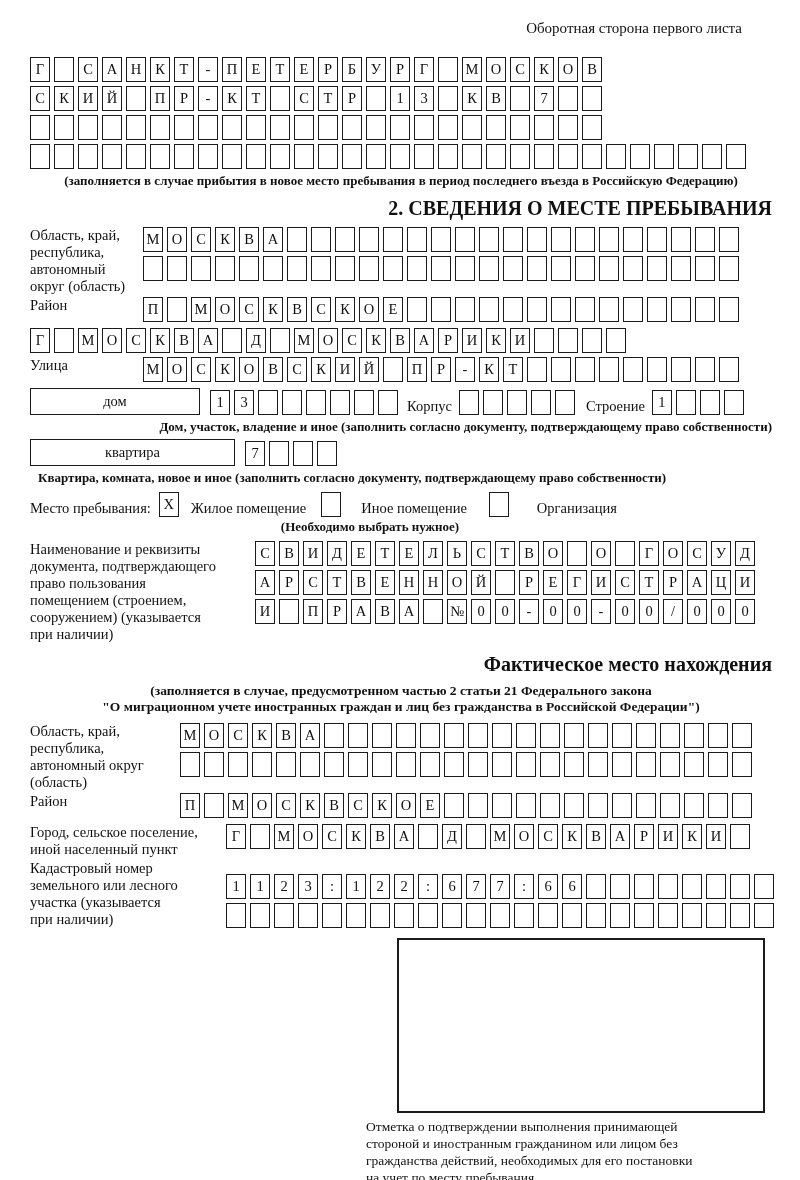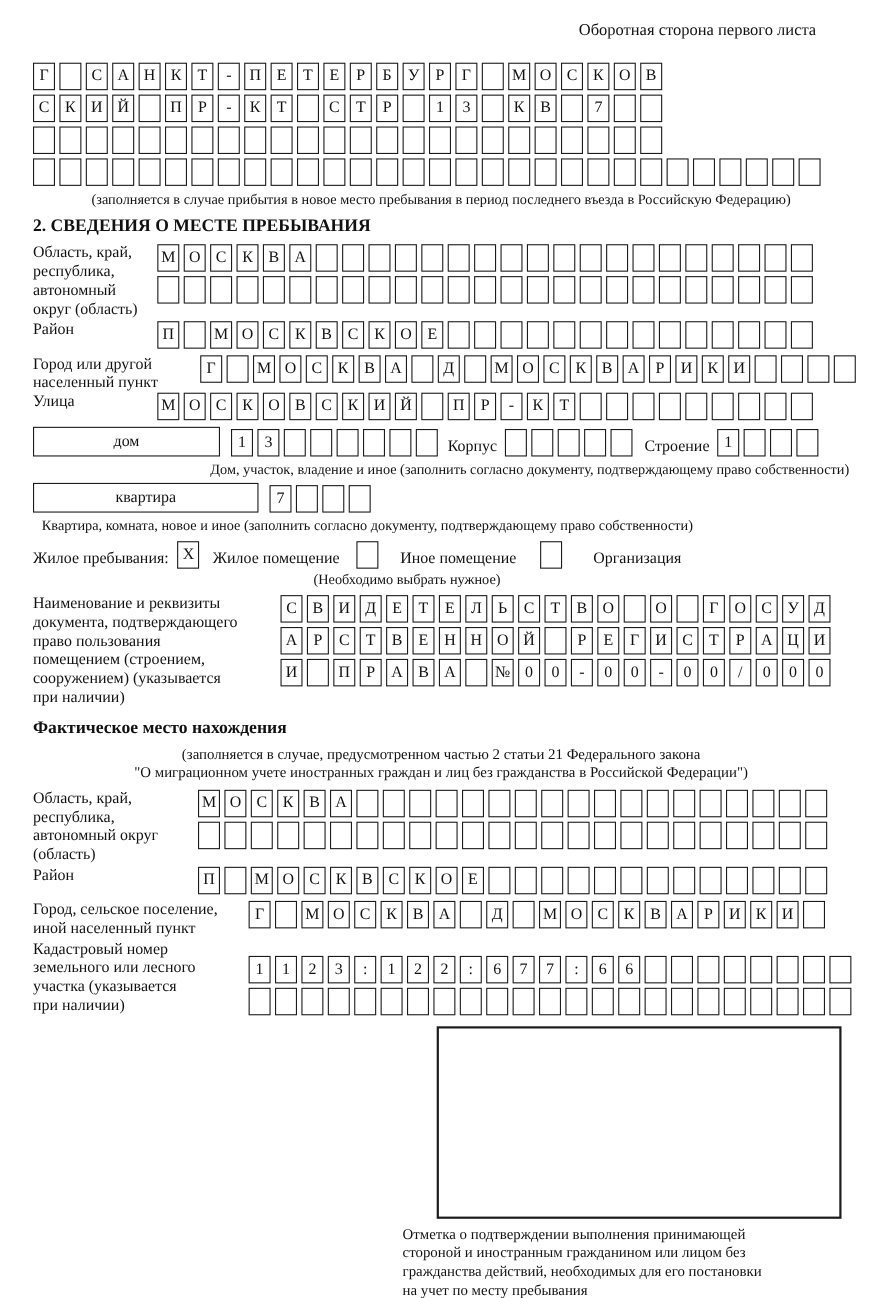--- a/index.html
+++ b/index.html
@@ -5,22 +5,22 @@
   html,body{margin:0;padding:0;background:#fff;}
   body{width:800px;height:1180px;overflow:hidden;color:#111;
        font-family:"Liberation Serif","DejaVu Serif",serif;}
   .page{padding:20px 28px 16px 30px;position:relative;}
   .top-note{text-align:right;font-size:15px;padding-right:30px;margin-bottom:20px;}
   .field{display:flex;align-items:flex-start;}
   .label{font-size:14.5px;line-height:17px;flex:none;}
   .cells{display:flex;gap:4px;margin-bottom:4px;}
   .cell{flex:none;width:20px;height:25px;box-sizing:border-box;border:1.6px solid #1b1b1b;
         display:flex;align-items:center;justify-content:center;font-size:14.5px;background:#fff;}
-  .note{font-size:13px;text-align:center;line-height:16px;}
-  .sec-title{font-size:16px;font-weight:bold;text-align:left;margin:8px 0 7px 0;}
+  .note{font-size:13px;text-align:center;line-height:16px;font-weight:bold;}
+  .sec-title{font-size:20px;font-weight:bold;text-align:right;margin:8px 0 7px 0;}
   .widebox{box-sizing:border-box;border:1.6px solid #1b1b1b;height:27px;display:flex;
            align-items:center;justify-content:center;font-size:14.5px;flex:none;}
   .inline-row{display:flex;align-items:flex-end;}
   .ilabel{font-size:14.5px;flex:none;}
   .stamp-box{box-sizing:border-box;border:2px solid #1b1b1b;width:368px;height:175px;
              margin-left:367px;margin-top:6px;background:#fff;}
   .stamp-caption{width:432px;margin-left:336px;margin-top:5px;font-size:13.5px;
                  line-height:17px;text-align:left;}
   .mt2{margin-top:2px;}.mt4{margin-top:4px;}.mt6{margin-top:6px;}.mt8{margin-top:8px;}
 </style>
@@ -234,21 +234,20 @@
         <span class="cell"></span>
         <span class="cell"></span>
         <span class="cell"></span>
         <span class="cell"></span>
         <span class="cell"></span>
         <span class="cell"></span>
       </div>
   </div>
 
   <div class="field mt2">
-    <div class="label" style="width:152px">Город или другой<br>населенный пункт</div>
     <div class="cells">
         <span class="cell">Г</span>
         <span class="cell"></span>
         <span class="cell">М</span>
         <span class="cell">О</span>
         <span class="cell">С</span>
         <span class="cell">К</span>
         <span class="cell">В</span>
         <span class="cell">А</span>
         <span class="cell"></span>
@@ -337,21 +336,21 @@
     <div class="cells" style="margin:0 0 0 10px">
         <span class="cell">7</span>
         <span class="cell"></span>
         <span class="cell"></span>
         <span class="cell"></span>
       </div>
   </div>
   <div class="note mt4" style="text-align:left;margin-left:8px">Квартира, комната, новое и иное (заполнить согласно документу, подтверждающему право собственности)</div>
 
   <div class="inline-row mt6">
-    <span class="ilabel">Жилое пребывания:</span>
+    <span class="ilabel">Место пребывания:</span>
     <span class="cell" style="margin-left:8px">X</span>
     <span class="ilabel" style="margin-left:12px">Жилое помещение</span>
     <span class="cell" style="margin-left:15px"></span>
     <span class="ilabel" style="margin-left:20px">Иное помещение</span>
     <span class="cell" style="margin-left:22px"></span>
     <span class="ilabel" style="margin-left:28px">Организация</span>
   </div>
   <div class="note mt2" style="width:400px;margin-left:140px">(Необходимо выбрать нужное)</div>
 
   <div class="field mt6">

